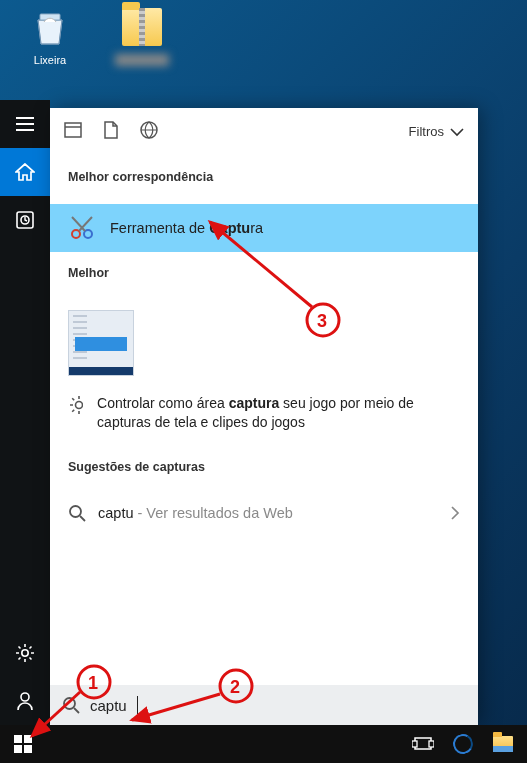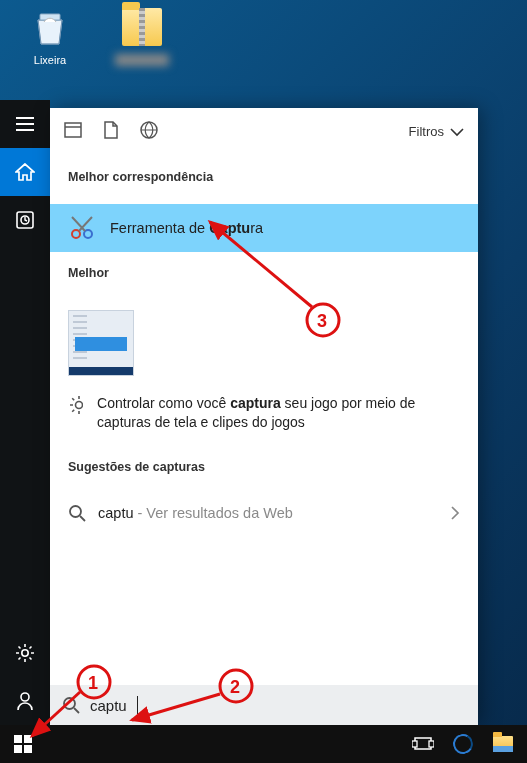--- a/index.html
+++ b/index.html
@@ -187,21 +187,21 @@
     </div>
 
     <div class="setting-row">
       <svg width="22" height="22">
           <circle cx="11" cy="11" r="3.5" fill="none" stroke="#555" stroke-width="1.6"></circle>
           <g stroke="#555" stroke-width="1.6">
             <path d="M11 2v3M11 17v3M2 11h3M17 11h3M4.2 4.2l2 2M15.8 15.8l2 2M17.8 4.2l-2 2M6.2 15.8l-2 2"></path>
           </g>
         </svg>
       <div class="setting-text">
-        <span>Controlar como você </span><b>captura</b><span> seu jogo por meio de capturas de tela e clipes do jogos</span>
+        <span>Controlar como área </span><b>captura</b><span> seu jogo por meio de capturas de tela e clipes do jogos</span>
       </div>
     </div>
 
     <div class="sect-label">Sugestões de capturas</div>
     <div class="search-sugg">
       <svg width="18" height="18">
           <circle cx="7.5" cy="7.5" r="5.5" fill="none" stroke="#555" stroke-width="1.8"></circle>
           <path d="M12 12l5 5" stroke="#555" stroke-width="1.8"></path>
         </svg>
       <div class="txt">

